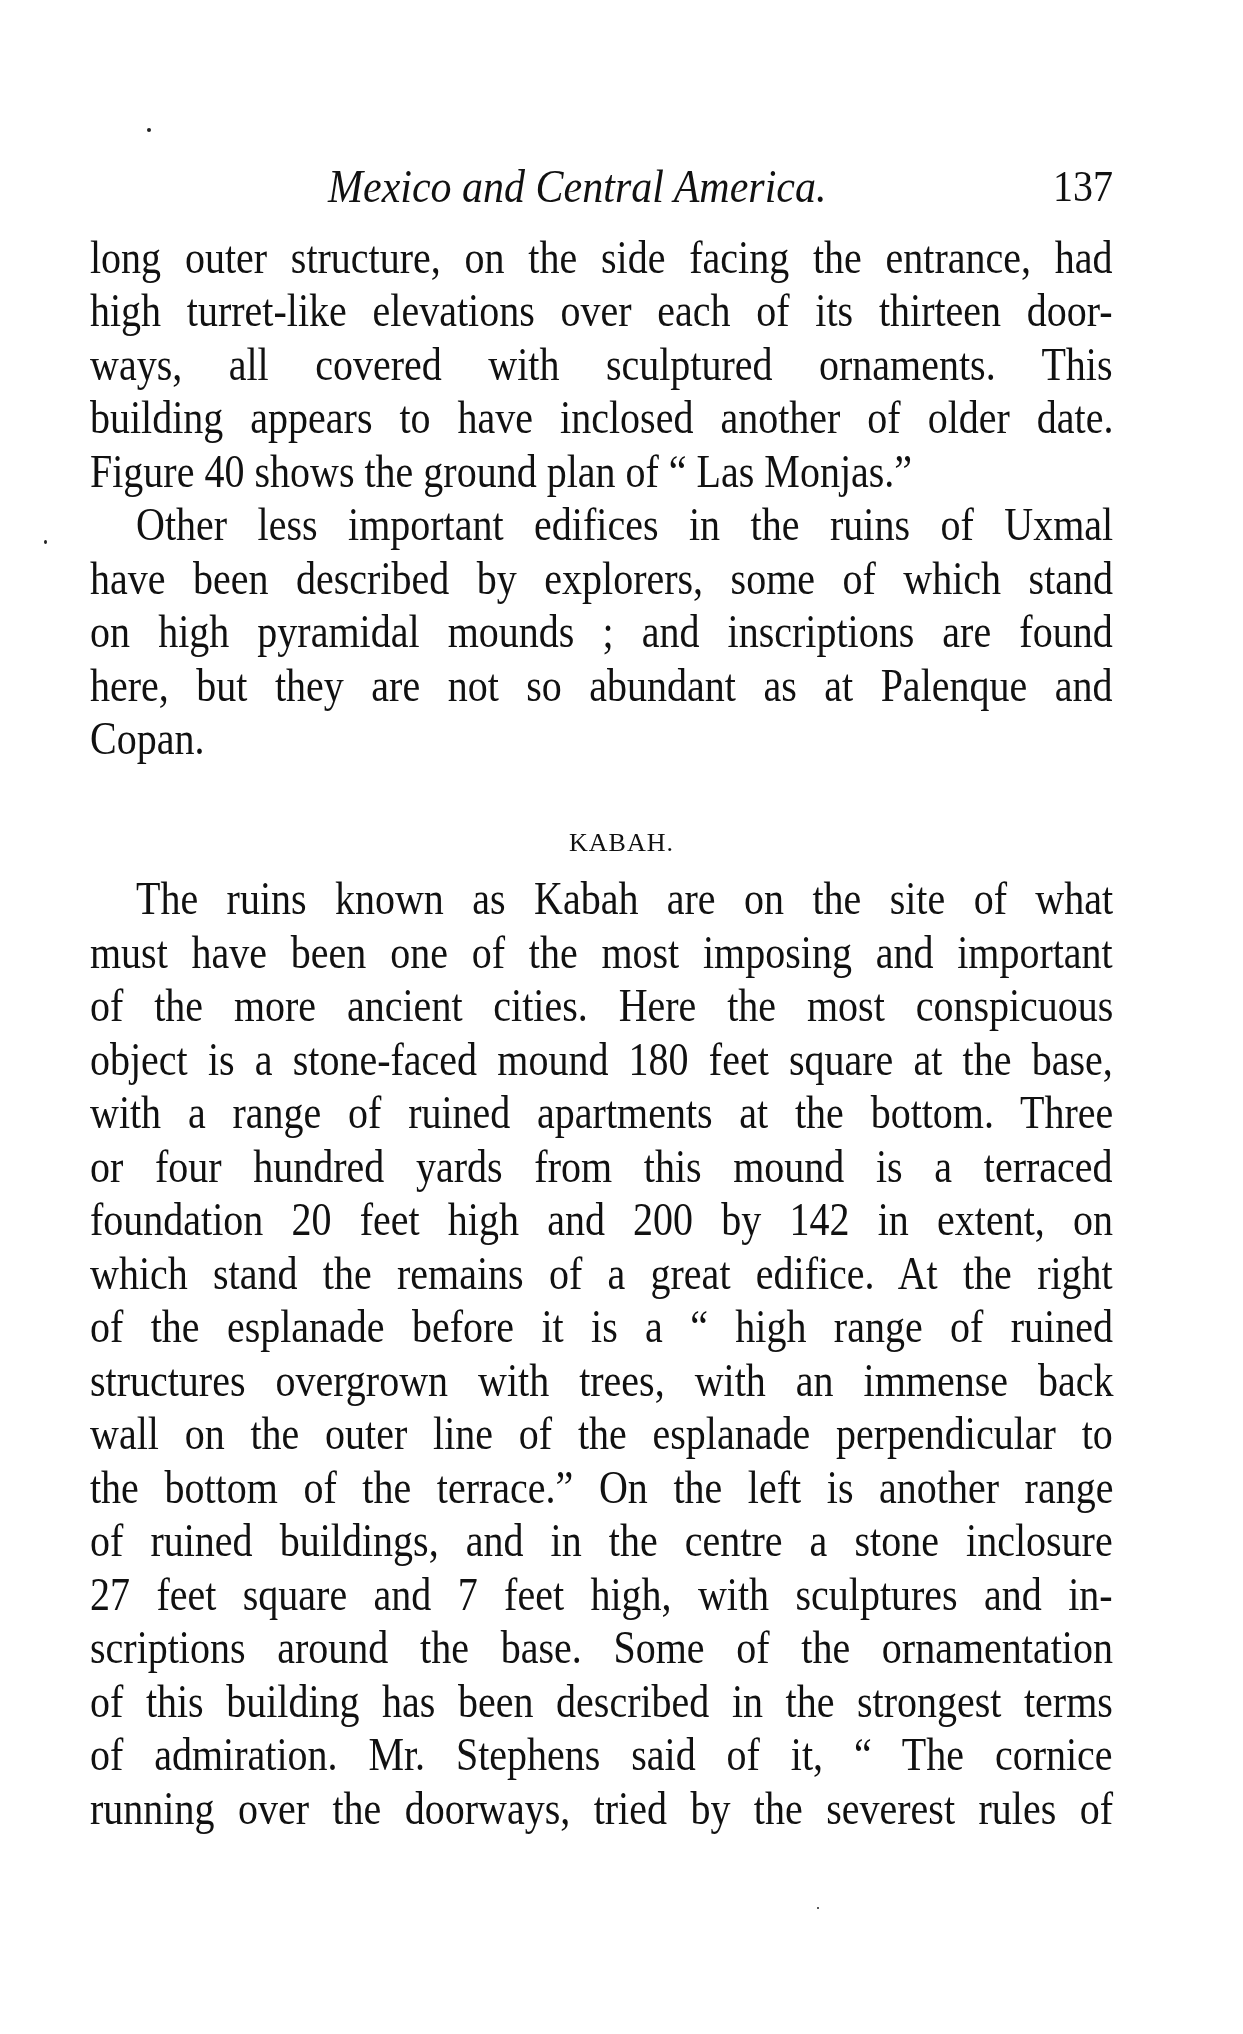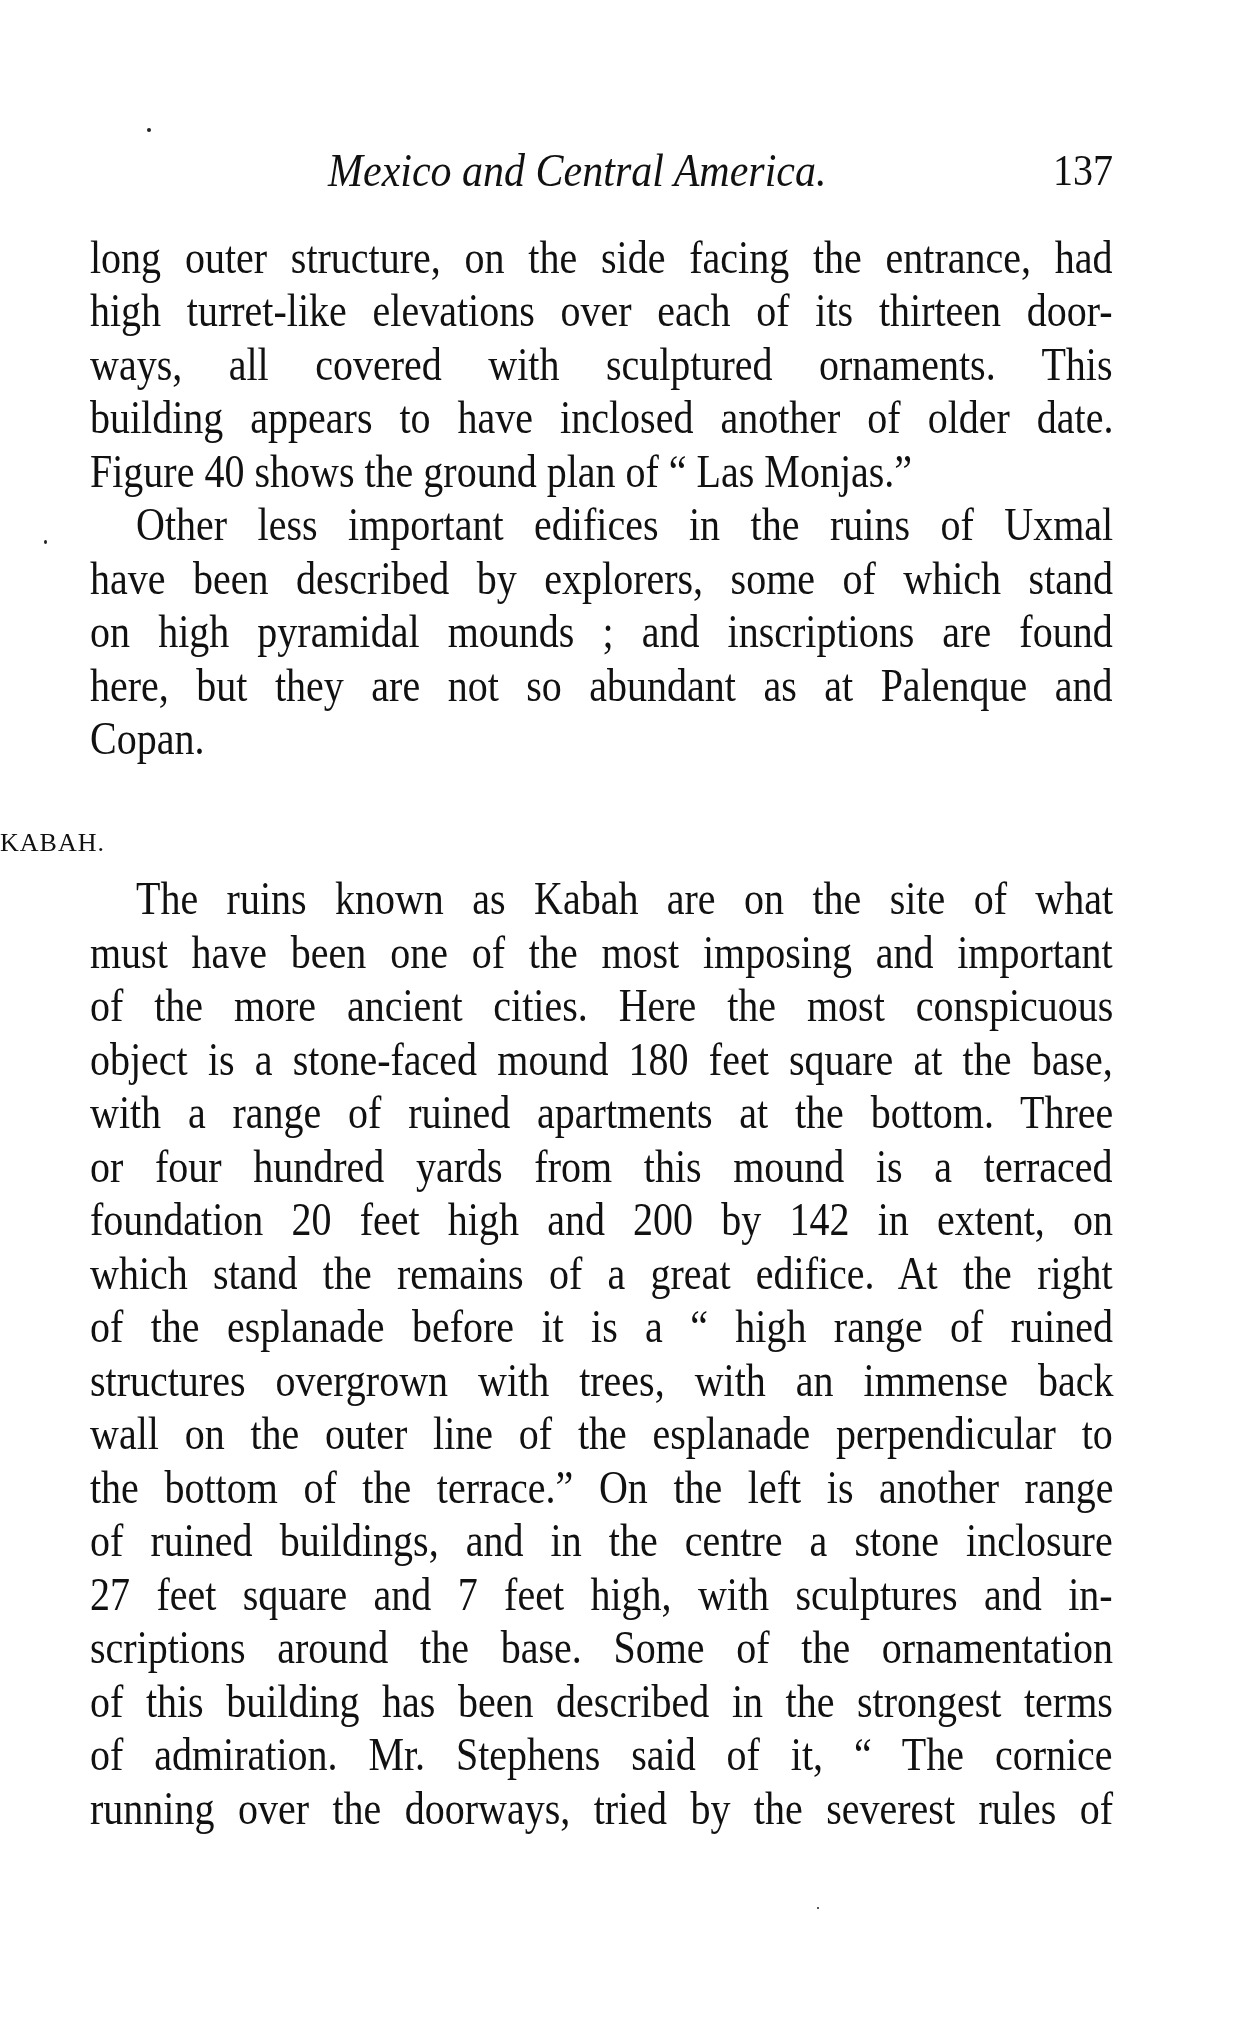--- a/index.html
+++ b/index.html
@@ -1,30 +1,30 @@
 <!DOCTYPE html>
 <html><head>
 <meta charset="utf-8">
 <style>
   html, body { margin: 0; padding: 0; background: #ffffff; }
   body { width: 1243px; height: 2034px; position: relative; overflow: hidden;
          font-family: "Liberation Serif", "DejaVu Serif", serif; color: #111; }
   .page { position: absolute; left: 0; top: 0; width: 1243px; height: 2034px; }
-  .running-head { position: absolute; left: 90px; top: 0; width: 1023px; height: 1996px; }
+  .running-head { position: absolute; left: 90px; top: 16px; width: 1023px; height: 1996px; }
   .rh-title { position: absolute; left: 238px; top: 148px; font-style: italic;
               font-size: 42px; line-height: 50px; white-space: nowrap;
               transform: scaleY(1.12); transform-origin: left bottom; }
   .rh-page { position: absolute; right: 0; top: 148px; font-size: 40px; line-height: 50px;
              white-space: nowrap; transform: scaleY(1.12); transform-origin: right bottom; }
   .line { position: absolute; left: 90px; width: 1023px; font-size: 40px; line-height: 50px;
           white-space: nowrap; text-align: justify; text-align-last: justify;
           transform: scaleY(1.15); transform-origin: left bottom; }
   .line.indent { left: 136px; width: 977px; }
   .line.last { text-align-last: left; }
-  .section-heading { position: absolute; left: 0; width: 1243px; text-align: left;
+  .section-heading { position: absolute; left: 0; width: 1243px; text-align: center;
                      font-size: 26px; letter-spacing: 1px; line-height: 30px; }
   .speck { position: absolute; background: #222; border-radius: 50%; }
 </style>
 </head>
 <body>
 
 <div class="page">
   <div class="speck" style="left:147px;top:128px;width:4px;height:4px;"></div>
   <div class="speck" style="left:44px;top:540px;width:3px;height:4px;"></div>
   <div class="speck" style="left:817px;top:1907px;width:2px;height:2px;"></div>

